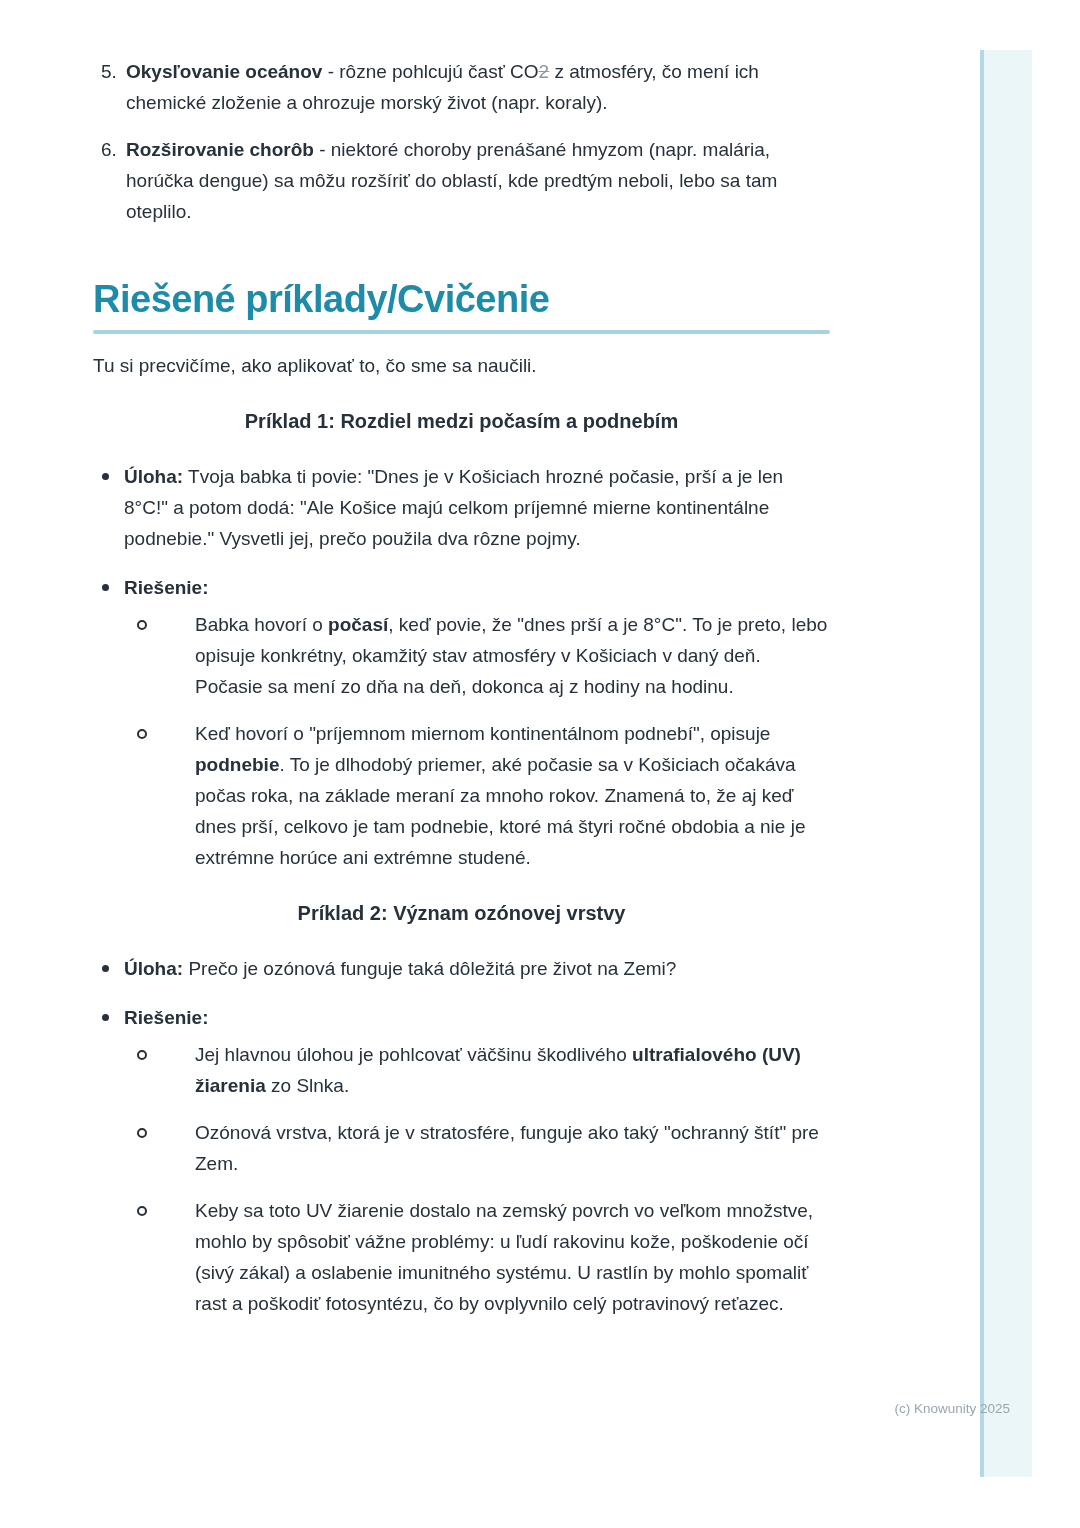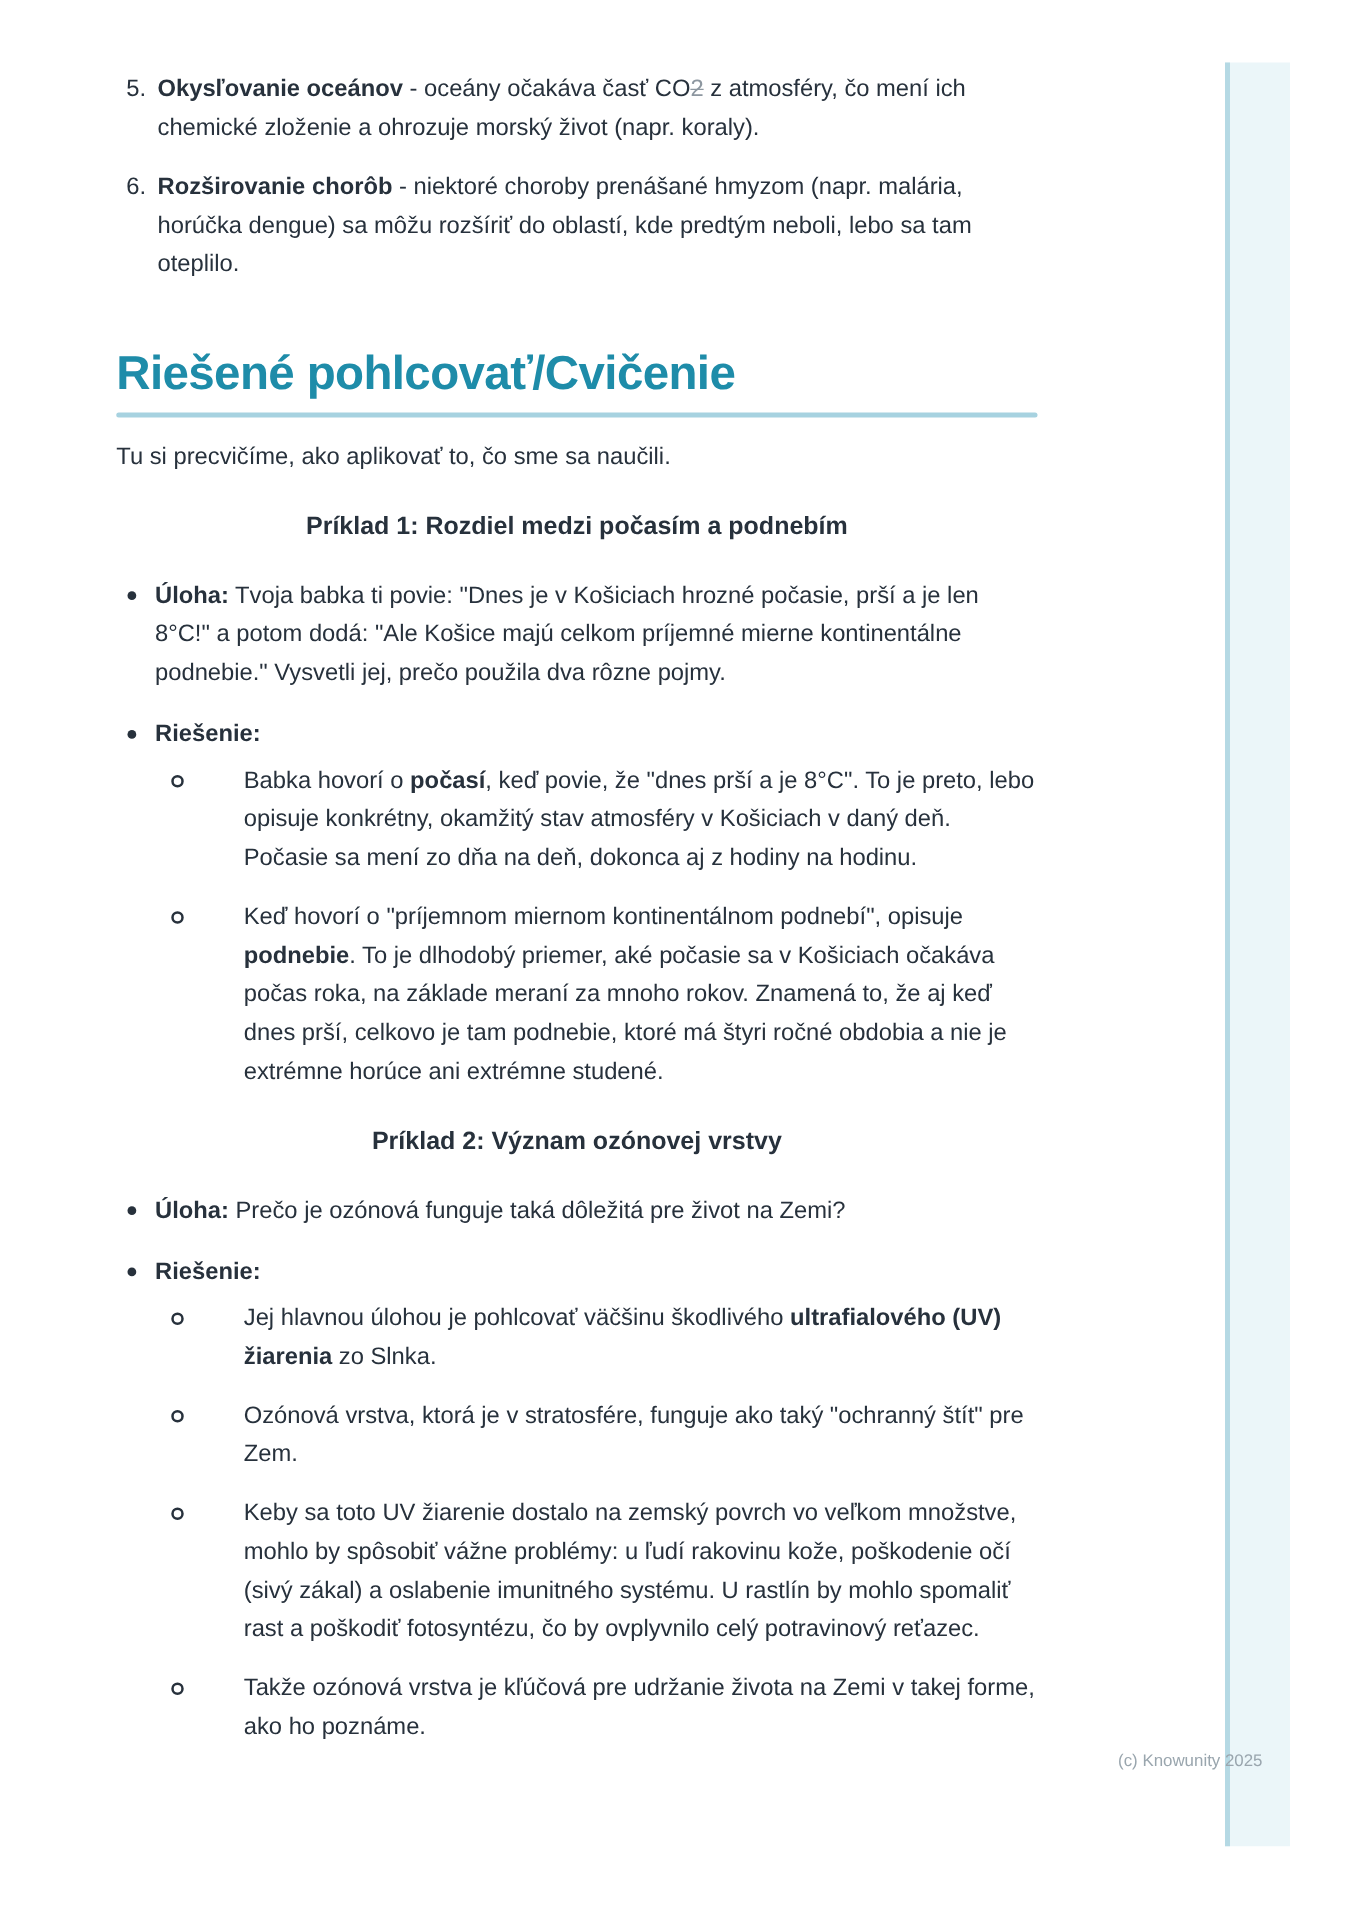--- a/index.html
+++ b/index.html
@@ -59,29 +59,29 @@
 </head>
 <body style="--heading-teal: #1e8ca9; --divider-blue: #a7d2e0; --strip-fill: #ebf6f9; --strip-border: #b5d9e4; --body-text: #27313c; --muted-text: #9aa6ae;">
 
 <div class="accent-strip"></div>
 
 <main class="content">
 
   <ol class="numlist">
       <li>
         <span class="num">5.</span>
-        <div class="li-body"><strong>Okysľovanie oceánov</strong><span> - oceány očakáva časť CO</span><span class="strike">2</span><span> z atmosféry, čo mení ich chemické zloženie a ohrozuje morský život (napr. koraly).</span></div>
+        <div class="li-body"><strong>Okysľovanie oceánov</strong><span> - rôzne pohlcujú časť CO</span><span class="strike">2</span><span> z atmosféry, čo mení ich chemické zloženie a ohrozuje morský život (napr. koraly).</span></div>
       </li>
       <li>
         <span class="num">6.</span>
         <div class="li-body"><strong>Rozširovanie chorôb</strong><span> - niektoré choroby prenášané hmyzom (napr. malária, horúčka dengue) sa môžu rozšíriť do oblastí, kde predtým neboli, lebo sa tam oteplilo.</span></div>
       </li>
     </ol>
 
-  <h1 class="section-title">Riešené pohlcovať/Cvičenie</h1>
+  <h1 class="section-title">Riešené príklady/Cvičenie</h1>
   <div class="rule"></div>
   <p class="intro">Tu si precvičíme, ako aplikovať to, čo sme sa naučili.</p>
 
   <section>
     <h3 class="example-heading">Príklad 1: Rozdiel medzi počasím a podnebím</h3>
     <ul class="bullets">
         <li>
           <span class="marker dot"></span>
           <div class="li-body"><strong>Úloha:</strong><span> Tvoja babka ti povie: "Dnes je v Košiciach hrozné počasie, prší a je len 8°C!" a potom dodá: "Ale Košice majú celkom príjemné mierne kontinentálne podnebie." Vysvetli jej, prečo použila dva rôzne pojmy.</span></div>
         </li>
@@ -116,24 +116,20 @@
                 <div class="li-body"><span>Jej hlavnou úlohou je pohlcovať väčšinu škodlivého </span><strong>ultrafialového (UV) žiarenia</strong><span> zo Slnka.</span></div>
               </li>
               <li>
                 <span class="marker ring"></span>
                 <div class="li-body"><span>Ozónová vrstva, ktorá je v stratosfére, funguje ako taký "ochranný štít" pre Zem.</span></div>
               </li>
               <li>
                 <span class="marker ring"></span>
                 <div class="li-body"><span>Keby sa toto UV žiarenie dostalo na zemský povrch vo veľkom množstve, mohlo by spôsobiť vážne problémy: u ľudí rakovinu kože, poškodenie očí (sivý zákal) a oslabenie imunitného systému. U rastlín by mohlo spomaliť rast a poškodiť fotosyntézu, čo by ovplyvnilo celý potravinový reťazec.</span></div>
               </li>
-              <li>
-                <span class="marker ring"></span>
-                <div class="li-body"><span>Takže ozónová vrstva je kľúčová pre udržanie života na Zemi v takej forme, ako ho poznáme.</span></div>
-              </li>
             </ul></div>
         </li>
       </ul>
   </section>
 
 </main>
 
 <div class="footer">
   <span>(c) Knowunity 2025</span>
 </div>

